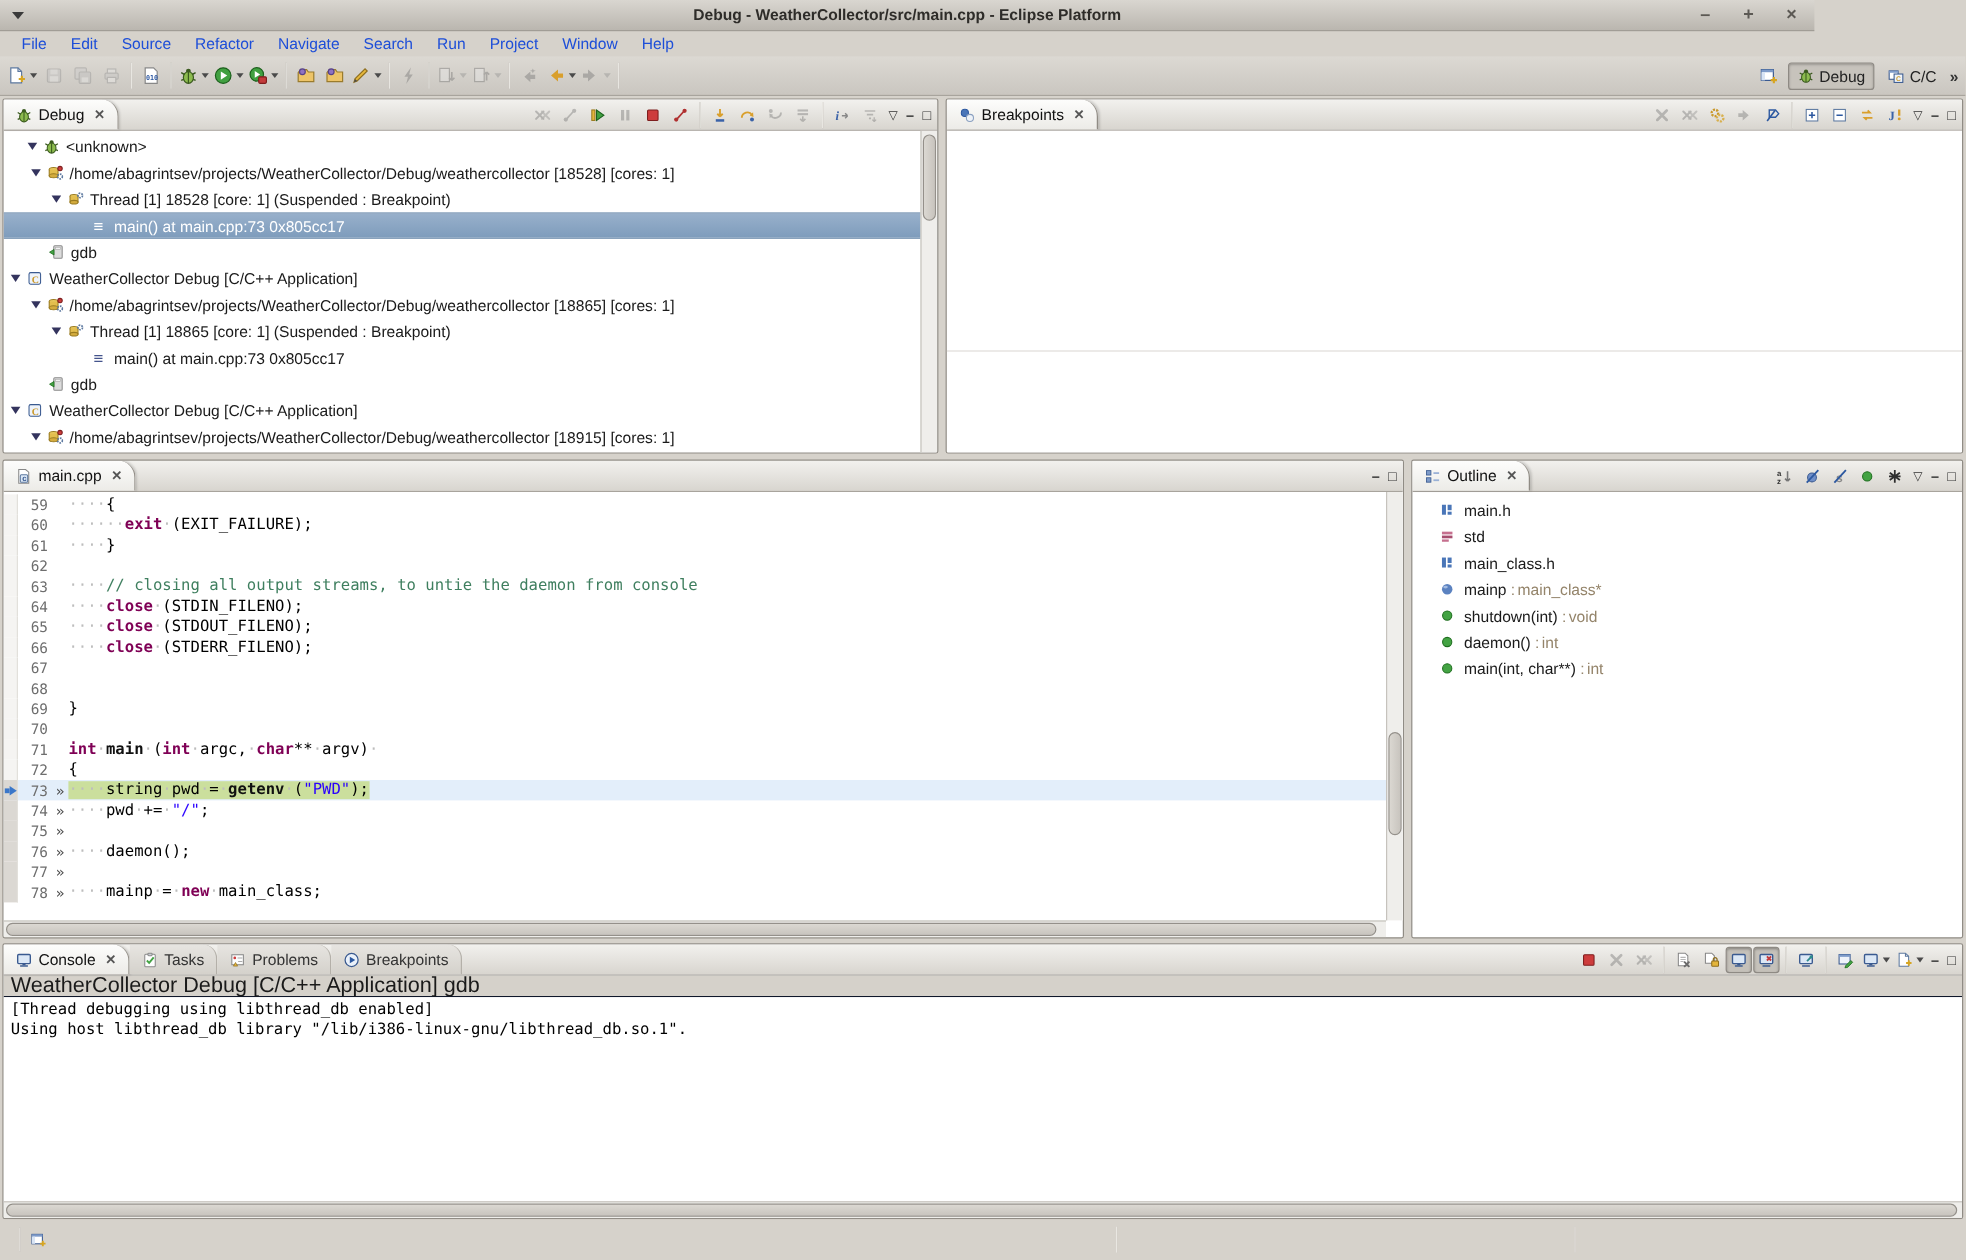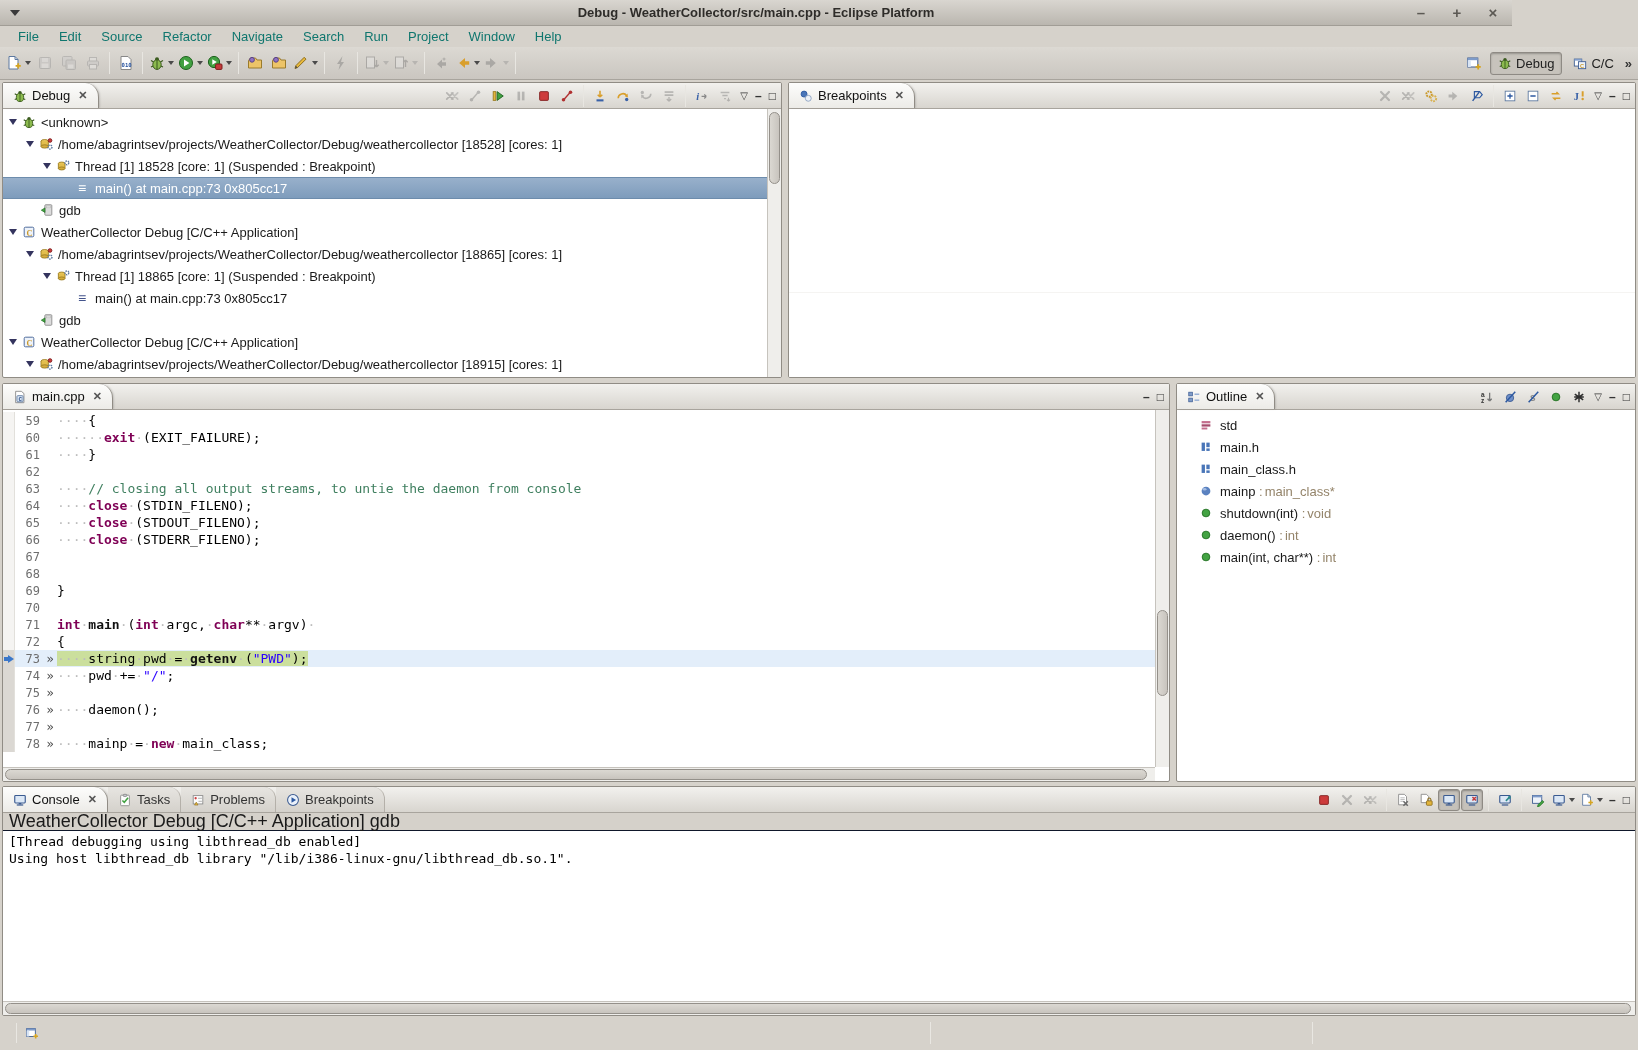--- a/index.html
+++ b/index.html
@@ -11,21 +11,21 @@
   .titlebar { position:absolute; left:0; top:0; width:1512px; height:26px;
     background:linear-gradient(#d9d6d0,#bab6af); border-bottom:1px solid #a19d96;
     display:flex; align-items:center; }
   .win-menu-tri { width:0;height:0;border-left:5px solid transparent;border-right:5px solid transparent;
     border-top:6px solid #3a3a3a; margin-left:10px; }
   .win-title { position:absolute; left:0; right:0; text-align:center; font-size:13px; color:#2e2c29; font-weight:bold; }
   .win-ctls { position:absolute; right:8px; top:0; height:26px; display:flex; align-items:center; gap:14px; }
   .win-ctl { width:22px; height:20px; text-align:center; font-size:15px; font-weight:bold; color:#5c5954; line-height:20px; }
 
   .menubar { position:absolute; left:0; top:26px; width:1638px; height:21px; display:flex; align-items:center; padding-left:8px; }
-  .menu-item { font-size:13px; color:#0f766e; padding:2px 10px;text-align:right; }
+  .menu-item { font-size:13px; color:#1d4ed8; padding:2px 10px;text-align:right; }
 
   .toolbar { position:absolute; left:0; top:47px; width:1638px; height:33px;
     background:linear-gradient(#dcd9d3,#cac6c0); border-bottom:1px solid #a8a49d; display:flex; align-items:center; padding-left:4px; }
   .tgroup { display:flex; align-items:center; }
   .tsep { width:1px; height:22px; background:#aaa69f; border-right:1px solid #e8e6e1; margin:0 4px; }
   .tbtn { height:26px; min-width:24px; display:flex; align-items:center; justify-content:center;
     border-radius:3px; color:#6a6a6a; padding:0 2px; }
   .tbtn.pressed { background:#c5c1ba; box-shadow:inset 0 1px 2px rgba(0,0,0,.3); border:1px solid #8e8a84; }
   .tbtn.dis { opacity:.38; filter:grayscale(.95); }
   .ic { width:16px; height:16px; display:block; }
@@ -627,21 +627,21 @@
             <svg class="ic ic14" viewBox="0 0 16 16">
               <use href="#i-filters"></use>
             </svg>
           </div>
           <div class="vmenu">▽</div>
           <div class="vminmax">–</div>
           <div class="vminmax">□</div>
         </div>
     </div>
     <div class="tree" id="debug-tree">
-        <div class="trow" style="padding-left: 6px;">
+        <div class="trow" style="padding-left: 20px;">
           <span class="expander"></span>
           <svg class="ic ic14" viewBox="0 0 16 16" style="margin-right: 5px;">
             <use href="#i-bug"></use>
           </svg>
           <span>&lt;unknown&gt;</span>
         </div>
         <div class="trow" style="padding-left: 23px;">
           <span class="expander"></span>
           <svg class="ic ic14" viewBox="0 0 16 16" style="margin-right: 5px;">
             <use href="#i-proc"></use>
@@ -865,29 +865,29 @@
             </svg>
           </div>
           <div class="vmenu">▽</div>
           <div class="vminmax">–</div>
           <div class="vminmax">□</div>
         </div>
     </div>
     <div class="olist" id="outline-list">
         <div class="orow">
           <svg class="ic ic14 ticon" viewBox="0 0 16 16">
-            <use href="#i-ns"></use>
-          </svg>
-          <span>std</span>
+            <use href="#i-inc"></use>
+          </svg>
+          <span>main.h</span>
         </div>
         <div class="orow">
           <svg class="ic ic14 ticon" viewBox="0 0 16 16">
-            <use href="#i-inc"></use>
-          </svg>
-          <span>main.h</span>
+            <use href="#i-ns"></use>
+          </svg>
+          <span>std</span>
         </div>
         <div class="orow">
           <svg class="ic ic14 ticon" viewBox="0 0 16 16">
             <use href="#i-inc"></use>
           </svg>
           <span>main_class.h</span>
         </div>
         <div class="orow">
           <svg class="ic ic14 ticon" viewBox="0 0 16 16">
             <use href="#i-var"></use>

